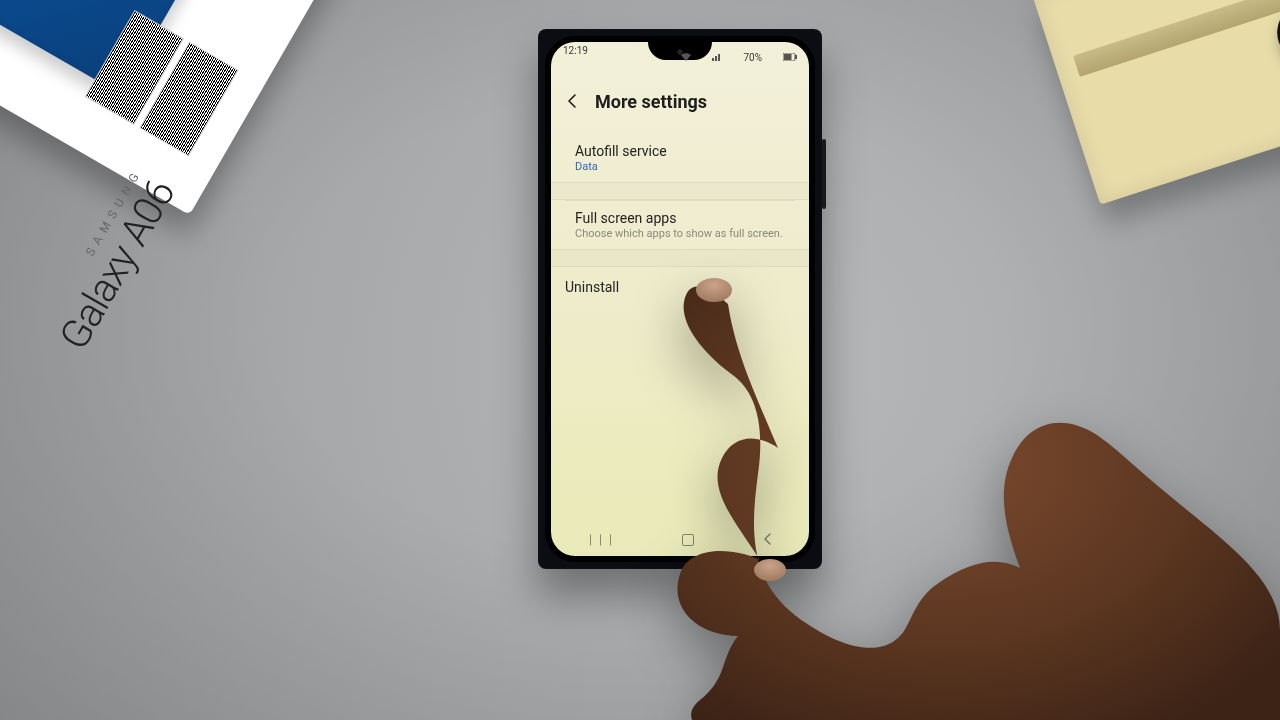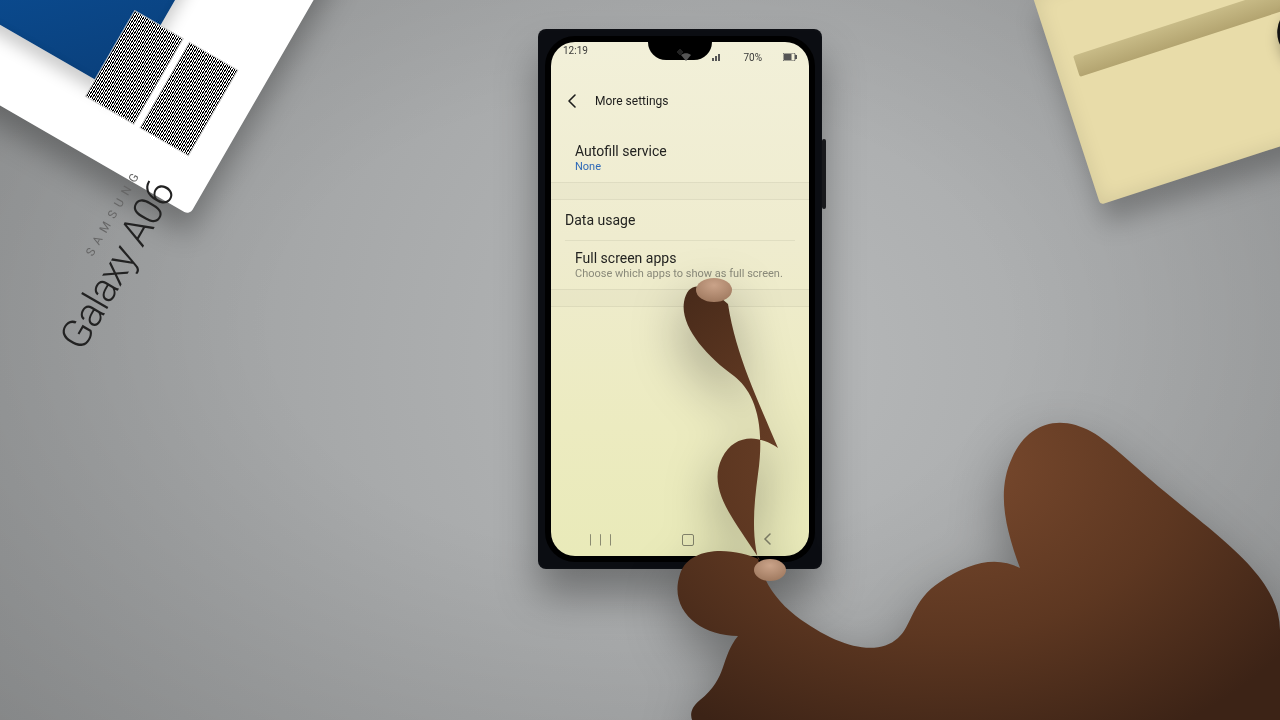--- a/index.html
+++ b/index.html
@@ -67,21 +67,21 @@
   .notch{position:absolute;left:50%;top:0;width:64px;height:18px;transform:translateX(-50%);
     background:#000;border-bottom-left-radius:18px;border-bottom-right-radius:18px}
   .cam{position:absolute;left:50%;top:5px;width:10px;height:10px;transform:translateX(-50%);
     background:radial-gradient(circle,#222 0 40%,#000 41% 100%);border-radius:50%}
   
   .status{position:absolute;left:0;right:0;top:0;height:24px;padding:3px 12px 0;display:flex;justify-content:space-between;font-size:10px;color:#3a3a39}
   .status .right{display:flex;gap:21px;align-items:center}
   .status svg{display:block}
   
   .hdr{position:absolute;left:0;right:0;top:40px;height:38px;display:flex;align-items:center;gap:12px;padding:0 12px;border-bottom:0 solid transparent}
-  .hdr .title{font-size:12px;color:#1d1d1c;font-weight:400}
+  .hdr .title{font-size:18px;color:#1d1d1c;font-weight:700}
   .back{width:20px;height:20px;display:flex;align-items:center;justify-content:center;color:#1d1d1c}
   
   .list{position:absolute;left:0;right:0;top:92px}
   .row{padding:12px 14px}
   .row.tight{padding:9px 24px}
   .row .t{font-size:14px;color:#232321}
   .row .s{font-size:11px;color:#8a8a7a;margin-top:1px}
   .row .s.blue{color:#2f6ab8}
   .gap{height:16px;background:rgba(0,0,0,.018);border-top:1px solid rgba(0,0,0,.05);border-bottom:1px solid rgba(0,0,0,.05)}
   .sep{height:1px;background:rgba(0,0,0,.06);margin:0 14px}
@@ -154,32 +154,32 @@
         <svg width="18" height="18" viewBox="0 0 18 18">
             <path d="M11 3L5 9l6 6" fill="none" stroke="#1d1d1c" stroke-width="1.6" stroke-linecap="round" stroke-linejoin="round"></path>
           </svg>
       </span>
       <span class="title">More settings</span>
     </div>
 
     <div class="list">
       <div class="row tight">
         <div class="t">Autofill service</div>
-        <div class="s blue">None</div>
+        <div class="s blue">Data</div>
       </div>
       <div class="gap"></div>
-      <div class="row">
-        <div class="t">Data usage</div>
-      </div>
       <div class="sep"></div>
       <div class="row tight">
         <div class="t">Full screen apps</div>
         <div class="s">Choose which apps to show as full screen.</div>
       </div>
       <div class="gap"></div>
+      <div class="row">
+        <div class="t">Uninstall</div>
+      </div>
     </div>
 
     <div class="navbar">
       <span style="letter-spacing:-2px">丨丨丨</span>
       <span class="sq"></span>
       <span>
         <svg width="14" height="14" viewBox="0 0 14 14">
             <path d="M9 2L4 7l5 5" fill="none" stroke="#84846c" stroke-width="1.5" stroke-linecap="round"></path>
           </svg>
       </span>

